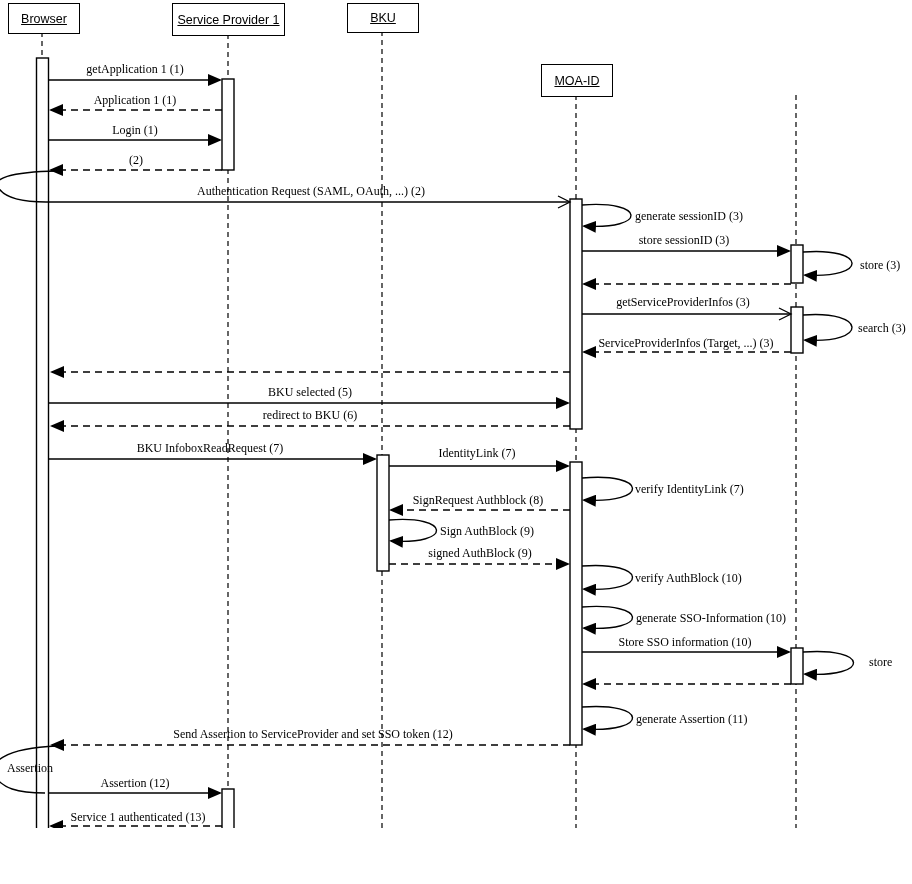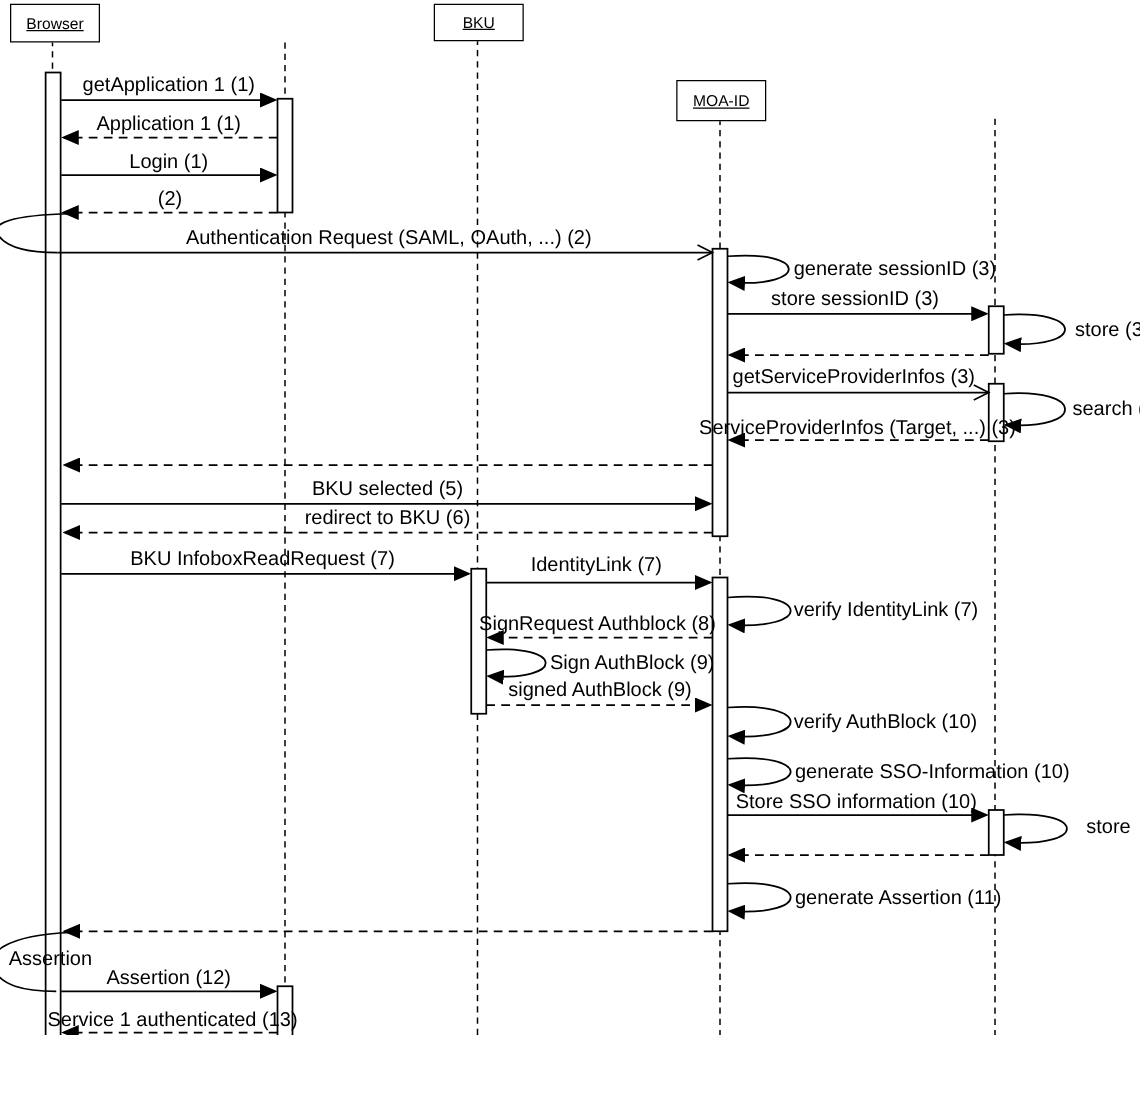--- a/index.html
+++ b/index.html
@@ -8,21 +8,21 @@
     font-family:"Liberation Sans", sans-serif; color:#000; overflow:hidden;
   }
   .stage svg { position:absolute; left:0; top:0; }
   .actor {
     position:absolute; border:1.5px solid #000; background:#fff;
     display:flex; align-items:center; justify-content:center;
     font-size:12.5px;
   }
   .actor span { text-decoration:underline; white-space:nowrap; }
   .lbl {
-    position:absolute; font-size:16px; line-height:16px; white-space:nowrap;
+    position:absolute; font-size:12px; line-height:16px; white-space:nowrap;font-family:Liberation Serif, serif;
   }
   .c { transform:translateX(-50%); }
   .life   { stroke:#000; stroke-width:1.2; stroke-dasharray:5 4; fill:none; }
   .act    { fill:#fff; stroke:#000; stroke-width:1.4; }
   .msg    { stroke:#000; stroke-width:1.4; fill:none; }
   .d      { stroke-dasharray:7 5; }
 </style>
 </head>
 <body>
 
@@ -84,20 +84,23 @@
     <path class="msg" d="M 582,707 C 648,702 650,733 584,729" marker-end="url(#mF)"></path>
     <line class="msg d" x1="570" y1="745" x2="52" y2="745" marker-end="url(#mF)"></line>
     <path class="msg" d="M 57,746 C 4,748 -12,763 -5,776 C 2,788 17,793 45,793"></path>
     <line class="msg" x1="49" y1="793" x2="220" y2="793" marker-end="url(#mF)"></line>
     <line class="msg d" x1="222" y1="826" x2="51" y2="826" marker-end="url(#mF)"></line>
   </svg>
 
   <div class="actor" style="left:8px;top:3px;width:70px;height:29px">
       <span>Browser</span>
     </div>
+  <div class="actor" style="left:172px;top:3px;width:111px;height:31px">
+      <span>Service Provider 1</span>
+    </div>
   <div class="actor" style="left:347px;top:3px;width:70px;height:28px">
       <span>BKU</span>
     </div>
   <div class="actor" style="left:541px;top:64px;width:70px;height:31px">
       <span>MOA-ID</span>
     </div>
 
   <span class="lbl c" style="left:135px;top:61px">getApplication 1 (1)</span>
   <span class="lbl c" style="left:135px;top:92px">Application 1 (1)</span>
   <span class="lbl c" style="left:135px;top:122px">Login (1)</span>
@@ -115,17 +118,18 @@
   <span class="lbl c" style="left:477px;top:445px">IdentityLink (7)</span>
   <span class="lbl" style="left:635px;top:481px">verify IdentityLink (7)</span>
   <span class="lbl c" style="left:478px;top:492px">SignRequest Authblock (8)</span>
   <span class="lbl" style="left:440px;top:523px">Sign AuthBlock (9)</span>
   <span class="lbl c" style="left:480px;top:545px">signed AuthBlock (9)</span>
   <span class="lbl" style="left:635px;top:570px">verify AuthBlock (10)</span>
   <span class="lbl" style="left:636px;top:610px">generate SSO-Information (10)</span>
   <span class="lbl c" style="left:685px;top:634px">Store SSO information (10)</span>
   <span class="lbl" style="left:869px;top:654px">store</span>
   <span class="lbl" style="left:636px;top:711px">generate Assertion (11)</span>
+  <span class="lbl c" style="left:313px;top:726px">Send Assertion to ServiceProvider and set SSO token (12)</span>
   <span class="lbl" style="left:7px;top:760px">Assertion</span>
   <span class="lbl c" style="left:135px;top:775px">Assertion (12)</span>
   <span class="lbl c" style="left:138px;top:809px">Service 1 authenticated (13)</span>
 
 </div>
 
 </body></html>

